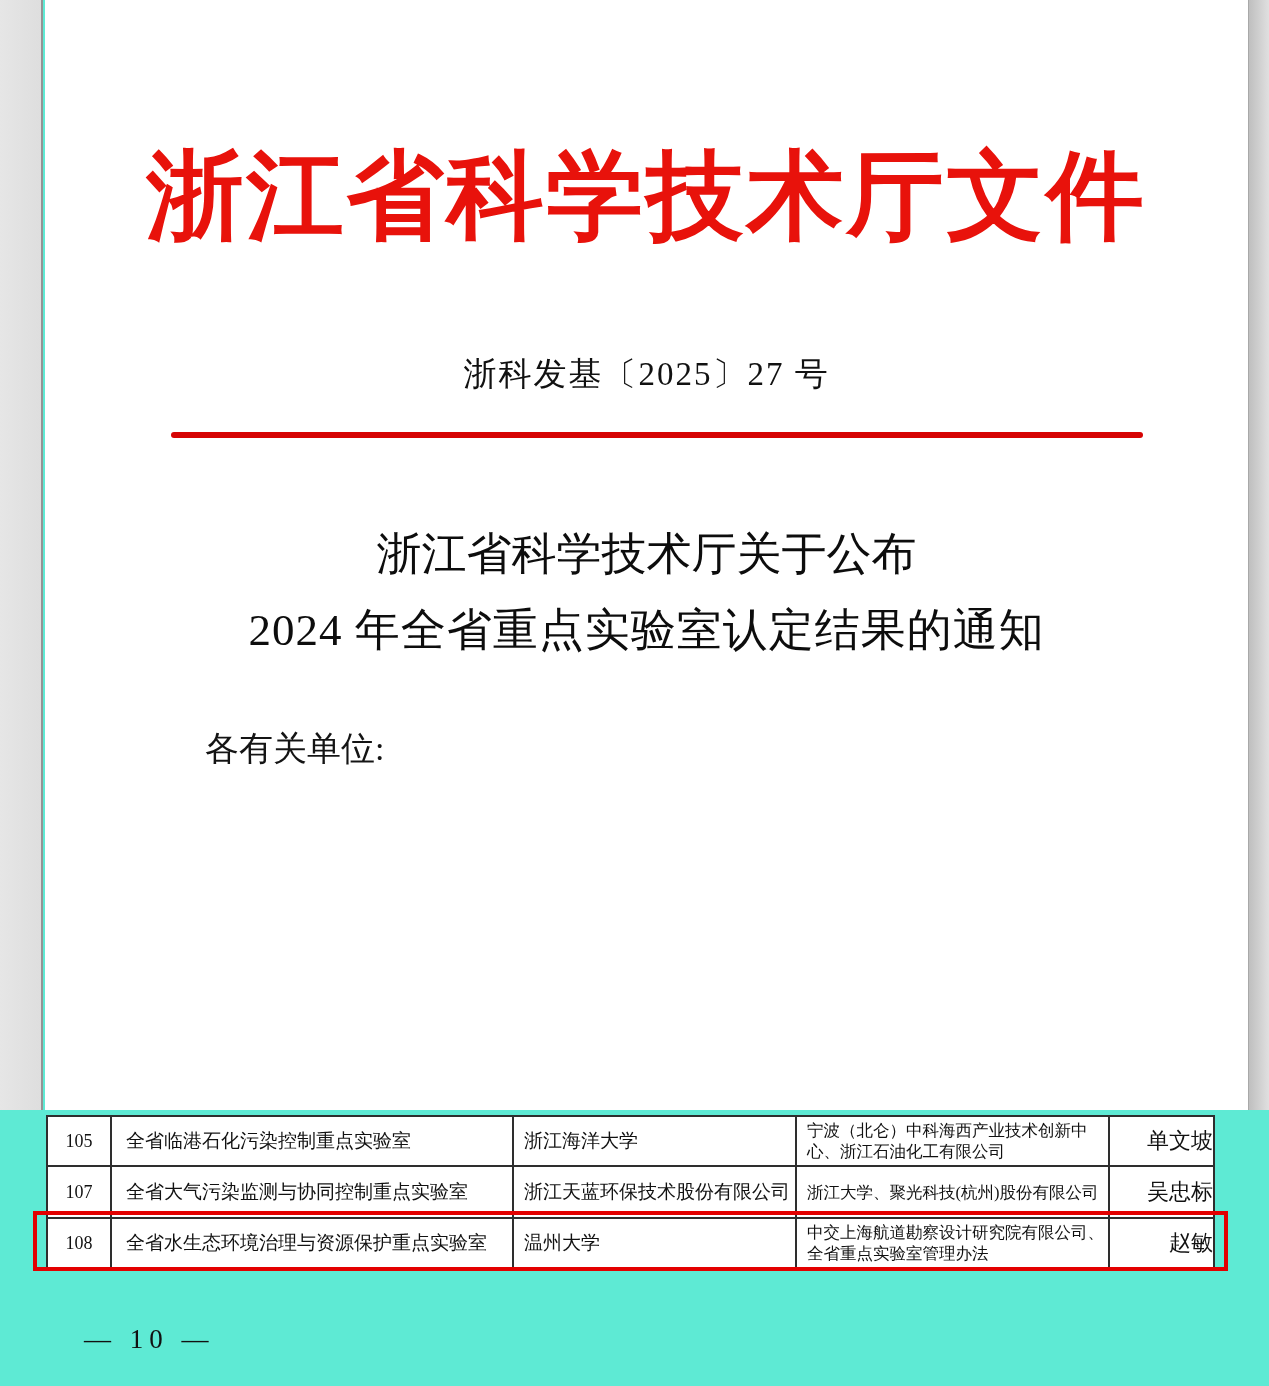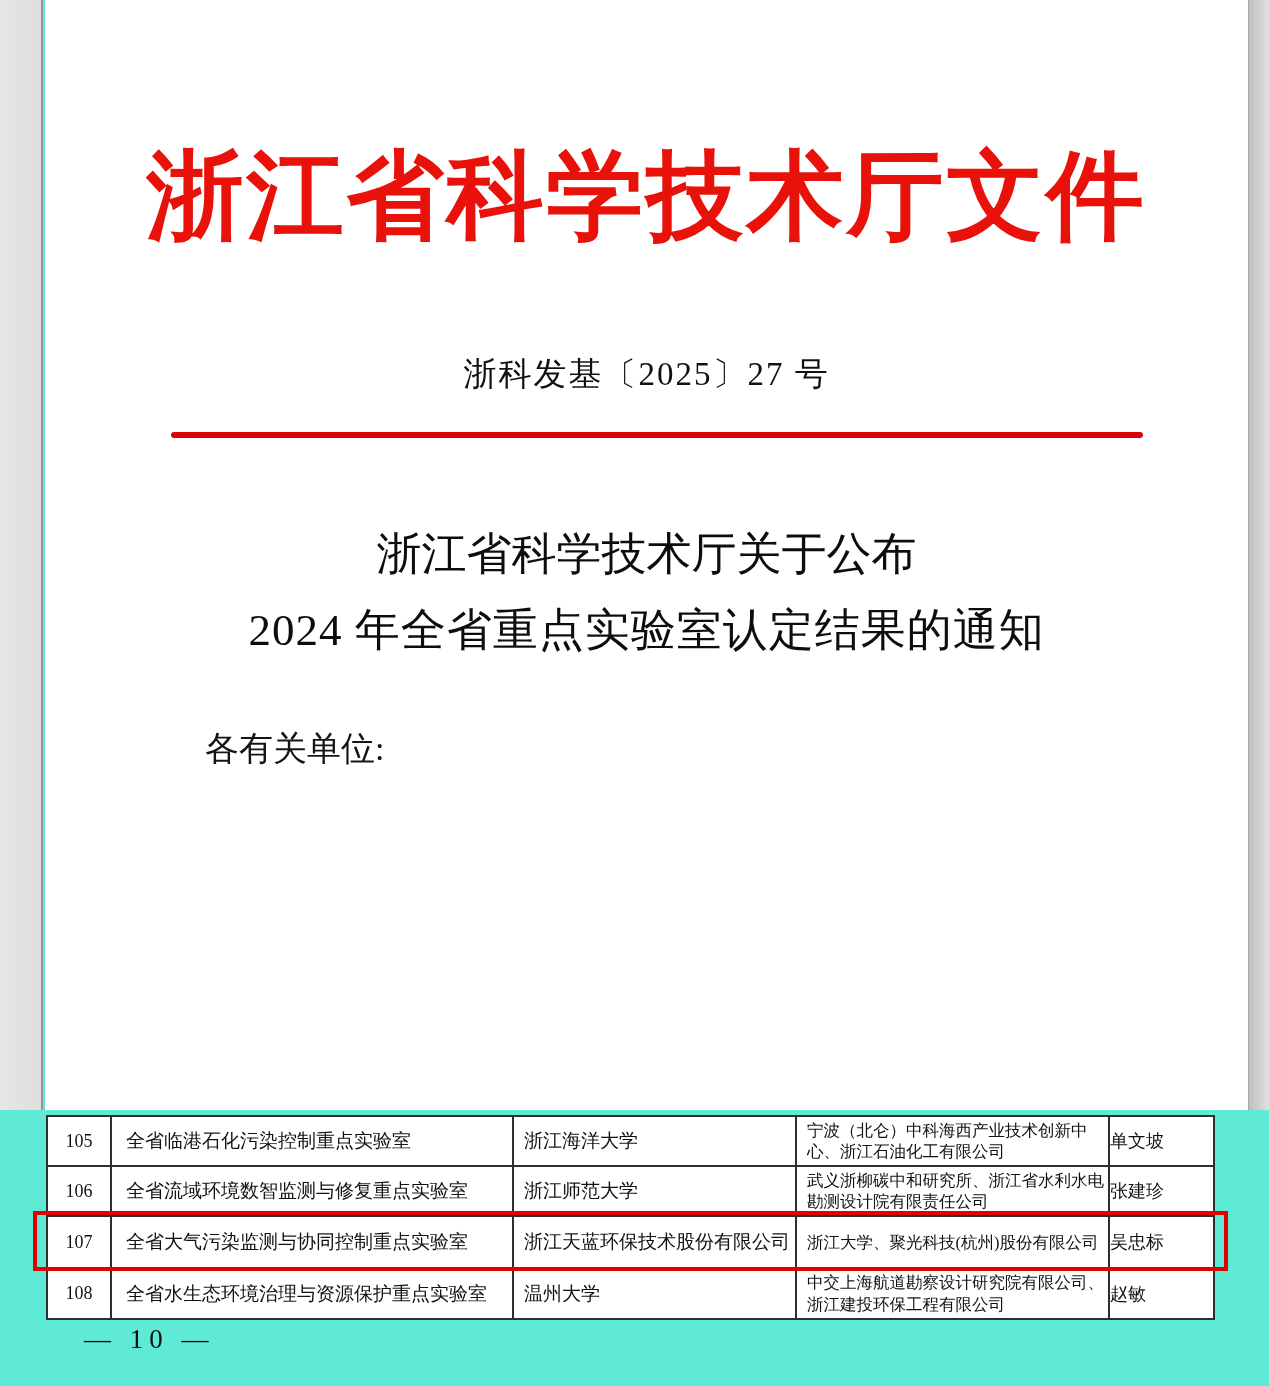--- a/index.html
+++ b/index.html
@@ -104,21 +104,21 @@
   }
   col.c-no { width: 64px; }
   col.c-lab { width: 402px; }
   col.c-org { width: 283px; }
   col.c-partners { width: 313px; }
   col.c-director { width: 105px; }
   td.no { text-align: center; font-size: 18px; }
   td.lab { font-size: 19px; padding-left: 14px; }
   td.org { font-size: 19px; padding-left: 10px; }
   td.partners { font-size: 16.5px; line-height: 1.28; padding: 3px 4px 3px 10px; }
-  td.director { text-align: left; font-size: 18px; }
+  td.director { text-align: right; font-size: 22px; }
   tr.r1 { height: 50px; }
   tr.r2 { height: 44px; }
   tr.r3 { height: 52px; }
   tr.r4 { height: 50px; }
   .highlight-box {
     position: absolute;
     left: -13px;
     width: calc(100% + 28px);
     top: 90px; height: 58px; 
     border: 4px solid var(--highlight-red, #e30000);
@@ -158,39 +158,32 @@
           <col class="c-director">
       </colgroup>
       <tbody>
         <tr class="r1">
           <td class="no">105</td>
           <td class="lab">全省临港石化污染控制重点实验室</td>
           <td class="org">浙江海洋大学</td>
           <td class="partners">宁波（北仑）中科海西产业技术创新中心、浙江石油化工有限公司</td>
           <td class="director">单文坡</td>
         </tr>
-        <tr class="r2">
-          <td class="no">106</td>
-          <td class="lab">全省流域环境数智监测与修复重点实验室</td>
-          <td class="org">浙江师范大学</td>
-          <td class="partners">武义浙柳碳中和研究所、浙江省水利水电勘测设计院有限责任公司</td>
-          <td class="director">张建珍</td>
-        </tr>
         <tr class="r3">
           <td class="no">107</td>
           <td class="lab">全省大气污染监测与协同控制重点实验室</td>
           <td class="org">浙江天蓝环保技术股份有限公司</td>
           <td class="partners">浙江大学、聚光科技(杭州)股份有限公司</td>
           <td class="director">吴忠标</td>
         </tr>
         <tr class="r4">
           <td class="no">108</td>
           <td class="lab">全省水生态环境治理与资源保护重点实验室</td>
           <td class="org">温州大学</td>
-          <td class="partners">中交上海航道勘察设计研究院有限公司、浙江建投环保工程有限公司</td>
+          <td class="partners">中交上海航道勘察设计研究院有限公司、全省重点实验室管理办法</td>
           <td class="director">赵敏</td>
         </tr>
       </tbody>
     </table>
     <div class="highlight-box" style="top: 96px; height: 60px;"></div>
   </div>
 
   <div class="page-number">— 10 —</div>
 </div>
 

